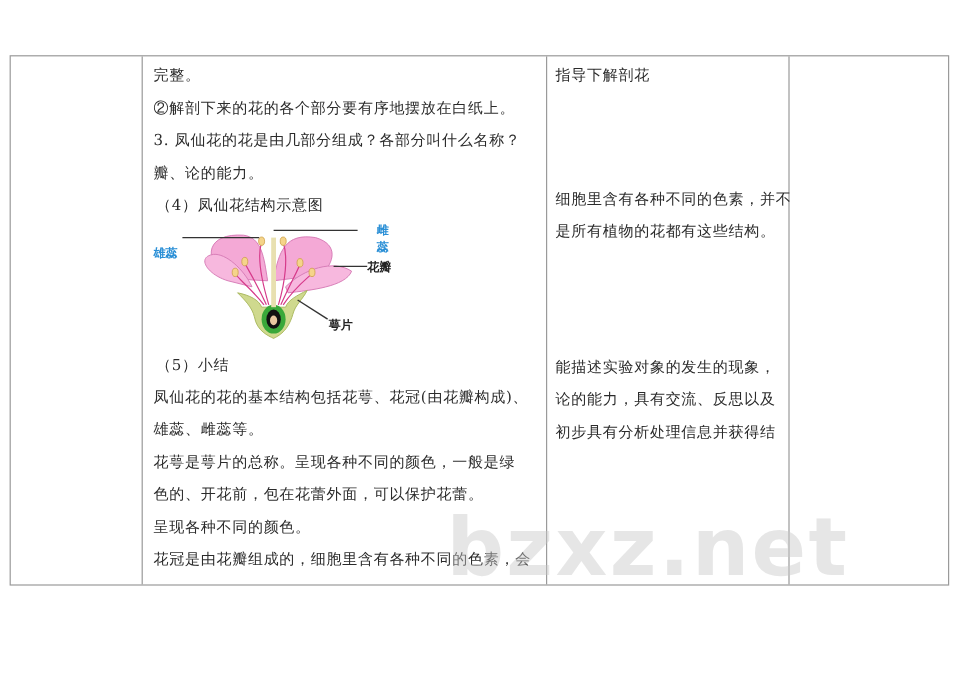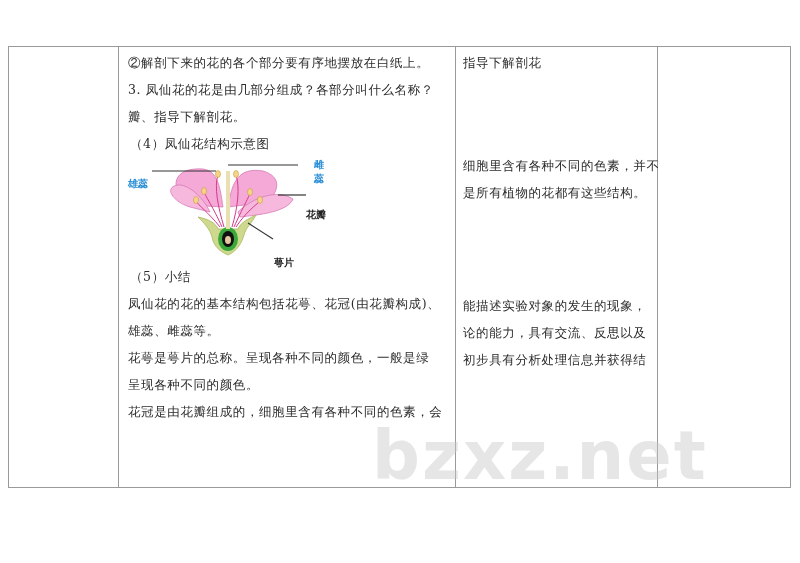--- a/index.html
+++ b/index.html
@@ -12,36 +12,37 @@
   .vline { position:absolute; top:0; bottom:0; width:0; border-left:1.5px solid #9a9a9a; }
   .cell { position:absolute; top:0; bottom:0; box-sizing:border-box; }
   .c2 { left:111px; width:336px; padding:2px 0 0 8px; }
   .c3 { left:448px; width:200px; padding:2px 0 0 6px; }
   .line { font-size:12.5px; line-height:27px; white-space:nowrap; letter-spacing:0.6px; }
   .indent { padding-left:26px; }
   .diagram { position:relative; width:200px; height:106px; margin:0 0 0 0; }
   .lbl { position:absolute; font-family:"DejaVu Sans","Liberation Sans",sans-serif;
          font-size:10px; font-weight:bold; }
   .lbl.blue { color:#2a8fd6; }
-  .lbl.black { color:#222;margin-top:19px; }
+  .lbl.black { color:#222; }
   .watermark { position:absolute; left:372px; top:418px; font-family:"DejaVu Sans","Liberation Sans",sans-serif;
                font-weight:bold; font-size:67px; color:rgba(200,200,200,0.45); letter-spacing:2px; line-height:76px; }
 </style>
 </head>
 <body>
 
 <div class="tbl">
   <div class="vline" style="left:109px"></div>
   <div class="vline" style="left:446px"></div>
   <div class="vline" style="left:648px"></div>
 
   <div class="cell c2">
+    <div class="line">完整。</div>
     <div class="line">②解剖下来的花的各个部分要有序地摆放在白纸上。</div>
     <div class="line">3. 凤仙花的花是由几部分组成？各部分叫什么名称？</div>
-    <div class="line">瓣、指导下解剖花。</div>
+    <div class="line">瓣、论的能力。</div>
     <div class="line" style="padding-left:2px">（4）凤仙花结构示意图</div>
 
     <div class="diagram">
       <svg width="200" height="106" viewBox="0 0 200 106">
 
         <path d="M60 48 C40 30,45 10,75 12 C90 14,92 30,95 50 Z" fill="#f4a9d6" stroke="#d67bb6" stroke-width="0.8"></path>
         <path d="M100 50 C104 25,110 10,135 14 C155 20,150 35,140 45 Z" fill="#f4a9d6" stroke="#d67bb6" stroke-width="0.8"></path>
         <path d="M62 50 C45 45,35 30,50 28 C60 27,75 40,82 55 Z" fill="#f7b8de" stroke="#d67bb6" stroke-width="0.8"></path>
         <path d="M110 55 C125 40,150 32,165 42 C160 55,130 58,112 60 Z" fill="#f7b8de" stroke="#d67bb6" stroke-width="0.8"></path>
 
@@ -80,20 +81,21 @@
       <span class="lbl blue" style="left:0px;top:20px">雄蕊</span>
       <span class="lbl blue" style="left:186px;top:1px">雌蕊</span>
       <span class="lbl black" style="left:178px;top:32px">花瓣</span>
       <span class="lbl black" style="left:146px;top:80px">萼片</span>
     </div>
 
     <div class="line" style="padding-left:2px">（5）小结</div>
     <div class="line">凤仙花的花的基本结构包括花萼、花冠(由花瓣构成)、</div>
     <div class="line">雄蕊、雌蕊等。</div>
     <div class="line">花萼是萼片的总称。呈现各种不同的颜色，一般是绿</div>
+    <div class="line">色的、开花前，包在花蕾外面，可以保护花蕾。</div>
     <div class="line">呈现各种不同的颜色。</div>
     <div class="line">花冠是由花瓣组成的，细胞里含有各种不同的色素，会</div>
   </div>
 
   <div class="cell c3">
     <div class="line">指导下解剖花</div>
     <div style="height:76px"></div>
     <div class="line">细胞里含有各种不同的色素，并不</div>
     <div class="line">是所有植物的花都有这些结构。</div>
     <div style="height:86px"></div>

